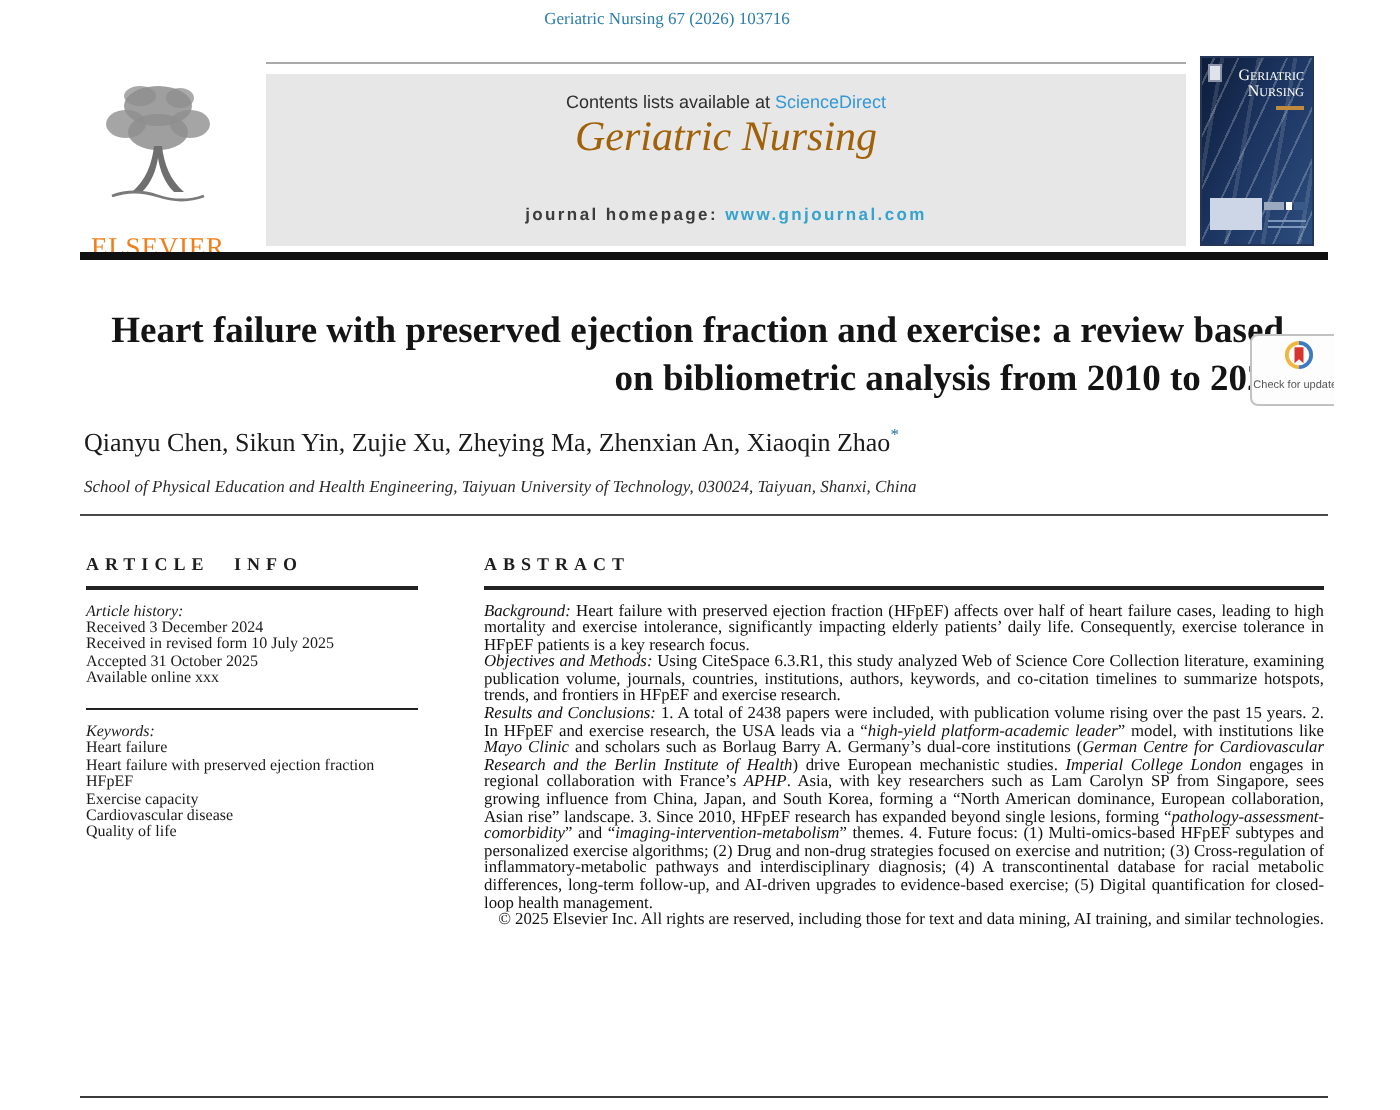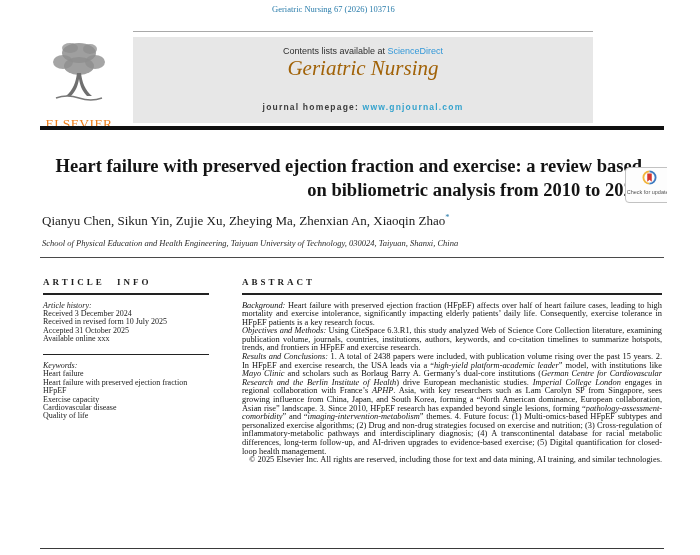--- a/index.html
+++ b/index.html
@@ -88,20 +88,39 @@
     </span>
     <div class="elsevier-word">ELSEVIER</div>
   </div>
 
   <div class="contents-box">
     <div class="contents-line"><span>Contents lists available at </span><span class="link-blue">ScienceDirect</span></div>
     <div class="journal-title">Geriatric Nursing</div>
     <div class="homepage-line"><span>journal homepage: </span><span class="link-cyan">www.gnjournal.com</span></div>
   </div>
 
+  <div class="cover">
+    <div class="cover-streaks"></div>
+    <div class="cover-mark"></div>
+    <div class="cover-title">
+      <div>Geriatric</div>
+      <div>Nursing</div>
+    </div>
+    <div class="cover-accent"></div>
+    <div class="cover-panel"></div>
+    <div class="cover-bits">
+      <div class="bit1"></div>
+      <div class="bit2"></div>
+      <div class="bit3"></div>
+    </div>
+    <div class="cover-lines">
+        <div></div>
+        <div></div>
+      </div>
+  </div>
 
   <div class="rule-thick"></div>
 
   <h1 class="title" style="margin:0;font-weight:bold;text-align:right;">Heart failure with preserved ejection fraction and exercise: a review based on bibliometric analysis from 2010 to 2025</h1>
 
   <div class="check-badge">
     <span>
       <svg width="15" height="15" viewBox="0 0 16 16">
         <path d="M8 1.5 A6.5 6.5 0 0 0 8 14.5" stroke="#f2b63c" stroke-width="2" fill="none"></path>
         <path d="M8 1.5 A6.5 6.5 0 0 1 8 14.5" stroke="#3d7ac0" stroke-width="2" fill="none"></path>

